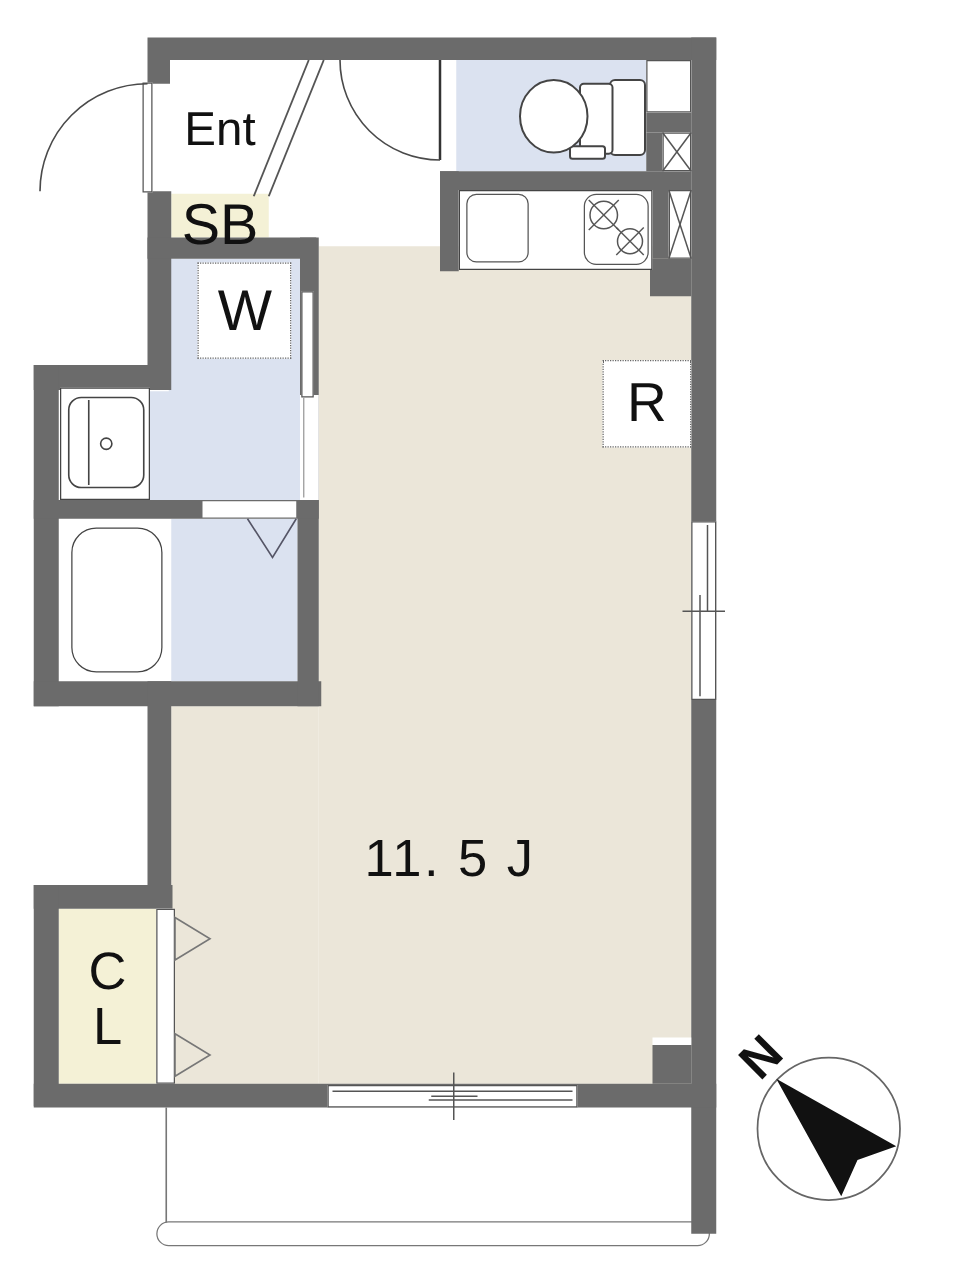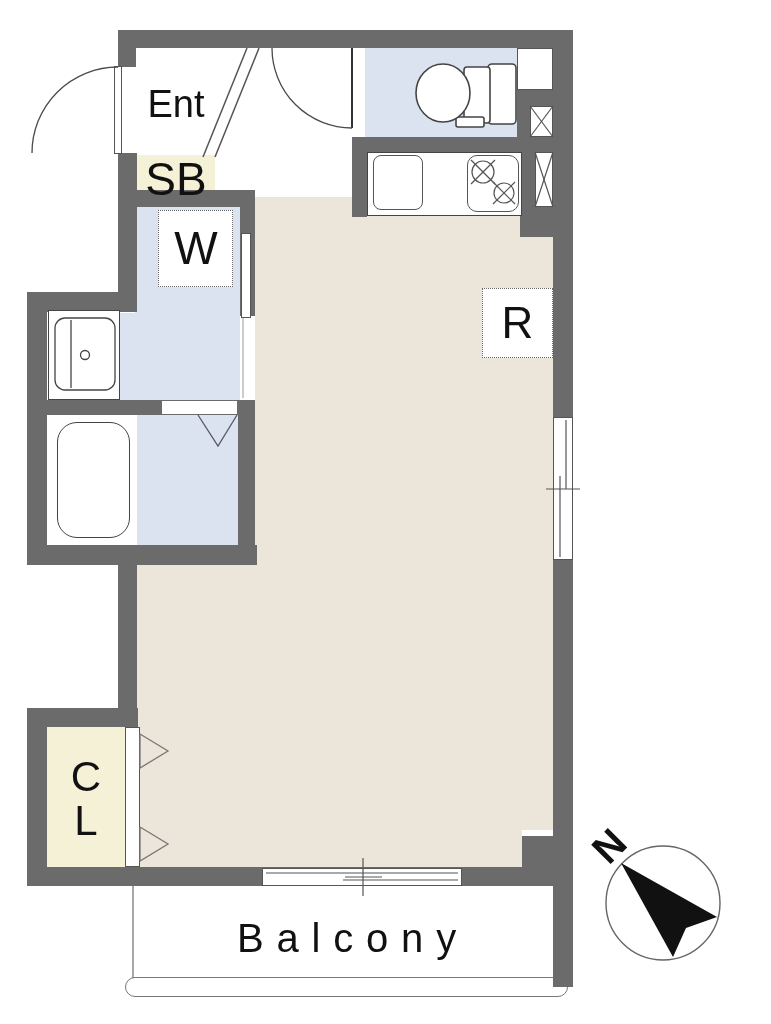--- a/index.html
+++ b/index.html
@@ -145,18 +145,18 @@
     <g>
       <circle cx="663" cy="903" r="57" fill="#fff" stroke="#666" stroke-width="1.4"></circle>
       <polygon points="621,863 717,917 686,928 673,957" fill="#111"></polygon>
     </g>
   </svg>
 
   <div class="lbl" style="left:121px;top:85px;width:110px;font-size:38px;">Ent</div>
   <div class="lbl" style="left:136px;top:156px;width:80px;font-size:46px;">SB</div>
   <div class="lbl" style="left:156px;top:225px;width:80px;font-size:46px;">W</div>
   <div class="lbl" style="left:482px;top:301px;width:71px;font-size:44px;">R</div>
+  <div class="lbl" style="left:260px;top:666px;width:200px;font-size:42px;letter-spacing:2px;">11. 5 J</div>
   <div class="lbl" style="left:46px;top:756px;width:80px;font-size:42px;">C</div>
   <div class="lbl" style="left:46px;top:800px;width:80px;font-size:42px;">L</div>
-  <div class="lbl" style="left:148px;top:918px;width:410px;font-size:40px;letter-spacing:0.32em;">Balcony</div>
   <div class="lbl" style="left:584px;top:826px;width:50px;font-size:40px;font-weight:bold;transform:rotate(-45deg);">N</div>
 
 </div>
 
 </body></html>

